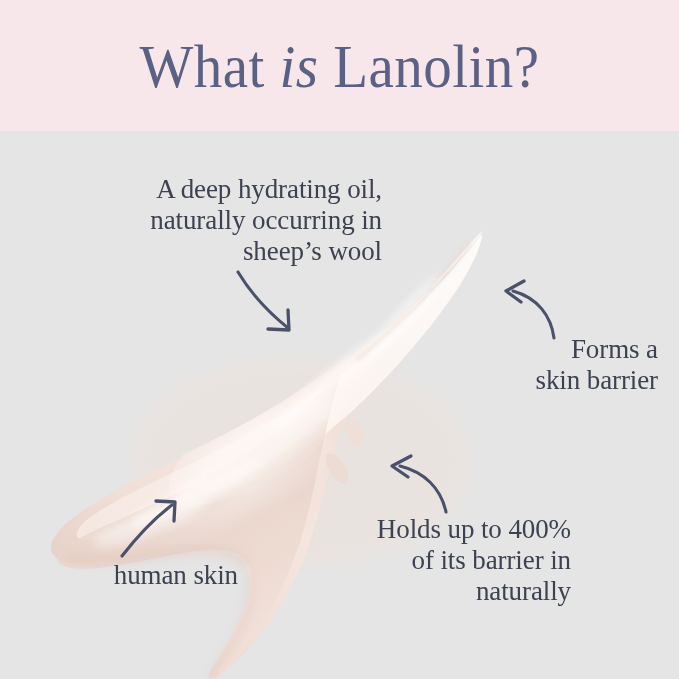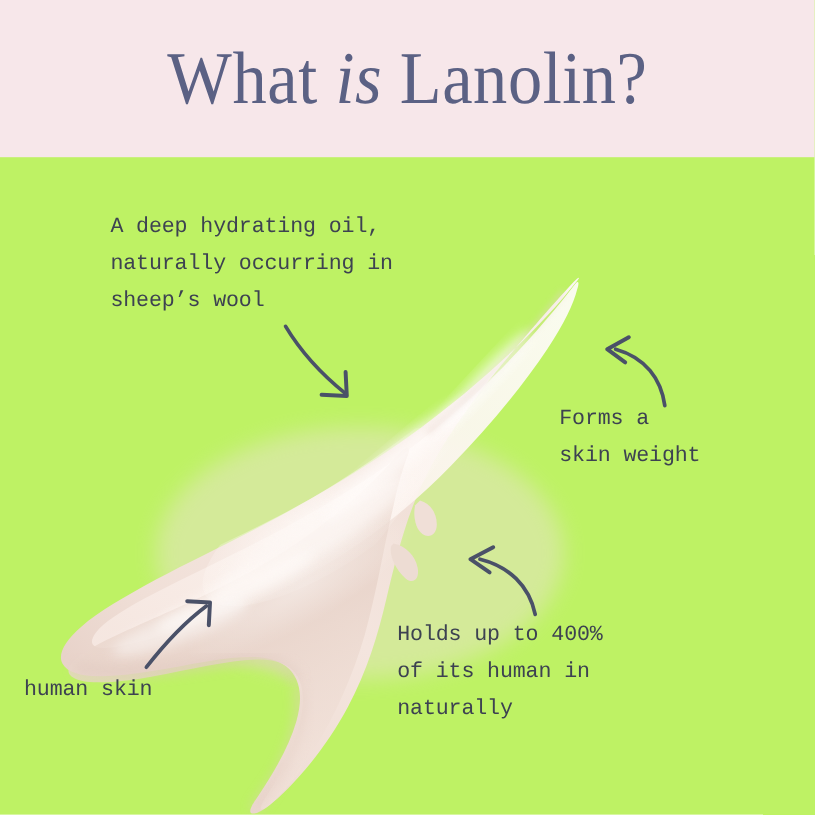--- a/index.html
+++ b/index.html
@@ -7,21 +7,21 @@
     padding: 0;
     background: #ffffff;
   }
   body {
     font-family: "Liberation Sans", sans-serif;
   }
   #infographic {
     position: relative;
     width: 679px;
     height: 679px;
-    background: #bef264;
+    background: #e5e5e5;
     overflow: hidden;
   }
 
   
   .header-band {
     position: absolute;
     left: 0;
     top: 0;
     width: 679px;
     height: 131px;
@@ -62,24 +62,24 @@
     left: 0;
     top: 0;
     width: 679px;
     height: 679px;
   }
 
   
   .callout {
     position: absolute;
     color: #3d4251;
-    font-family: Liberation Mono, monospace;
-    font-size: 18px;
+    font-family: Liberation Serif, serif;
+    font-size: 27px;
     line-height: 31px;
-    text-align: left;
+    text-align: right;
     letter-spacing: -0.1px;
   }
   .callout .ln { display: block; white-space: nowrap; }
 
   #callout-hydrating { left: 92px;  top: 174px; width: 290px; }
   #callout-barrier   { left: 466px; top: 334px; width: 192px; }
   #callout-holds     { left: 331px; top: 514px; width: 240px; }
   #callout-mimics    { left: 20px;  top: 560px; width: 218px; }
 </style>
 </head>
@@ -246,26 +246,26 @@
   </div>
 
   <div class="callout" id="callout-hydrating">
     <span class="ln">A deep hydrating oil,</span>
     <span class="ln">naturally occurring in</span>
     <span class="ln">sheep’s wool</span>
   </div>
 
   <div class="callout" id="callout-barrier">
     <span class="ln">Forms a</span>
-    <span class="ln">skin weight</span>
+    <span class="ln">skin barrier</span>
   </div>
 
   <div class="callout" id="callout-holds">
     <span class="ln">Holds up to 400%</span>
-    <span class="ln">of its human in</span>
+    <span class="ln">of its barrier in</span>
     <span class="ln">naturally</span>
   </div>
 
   <div class="callout" id="callout-mimics">
     <span class="ln">human skin</span>
   </div>
 
 </div>
 
 </body></html>

